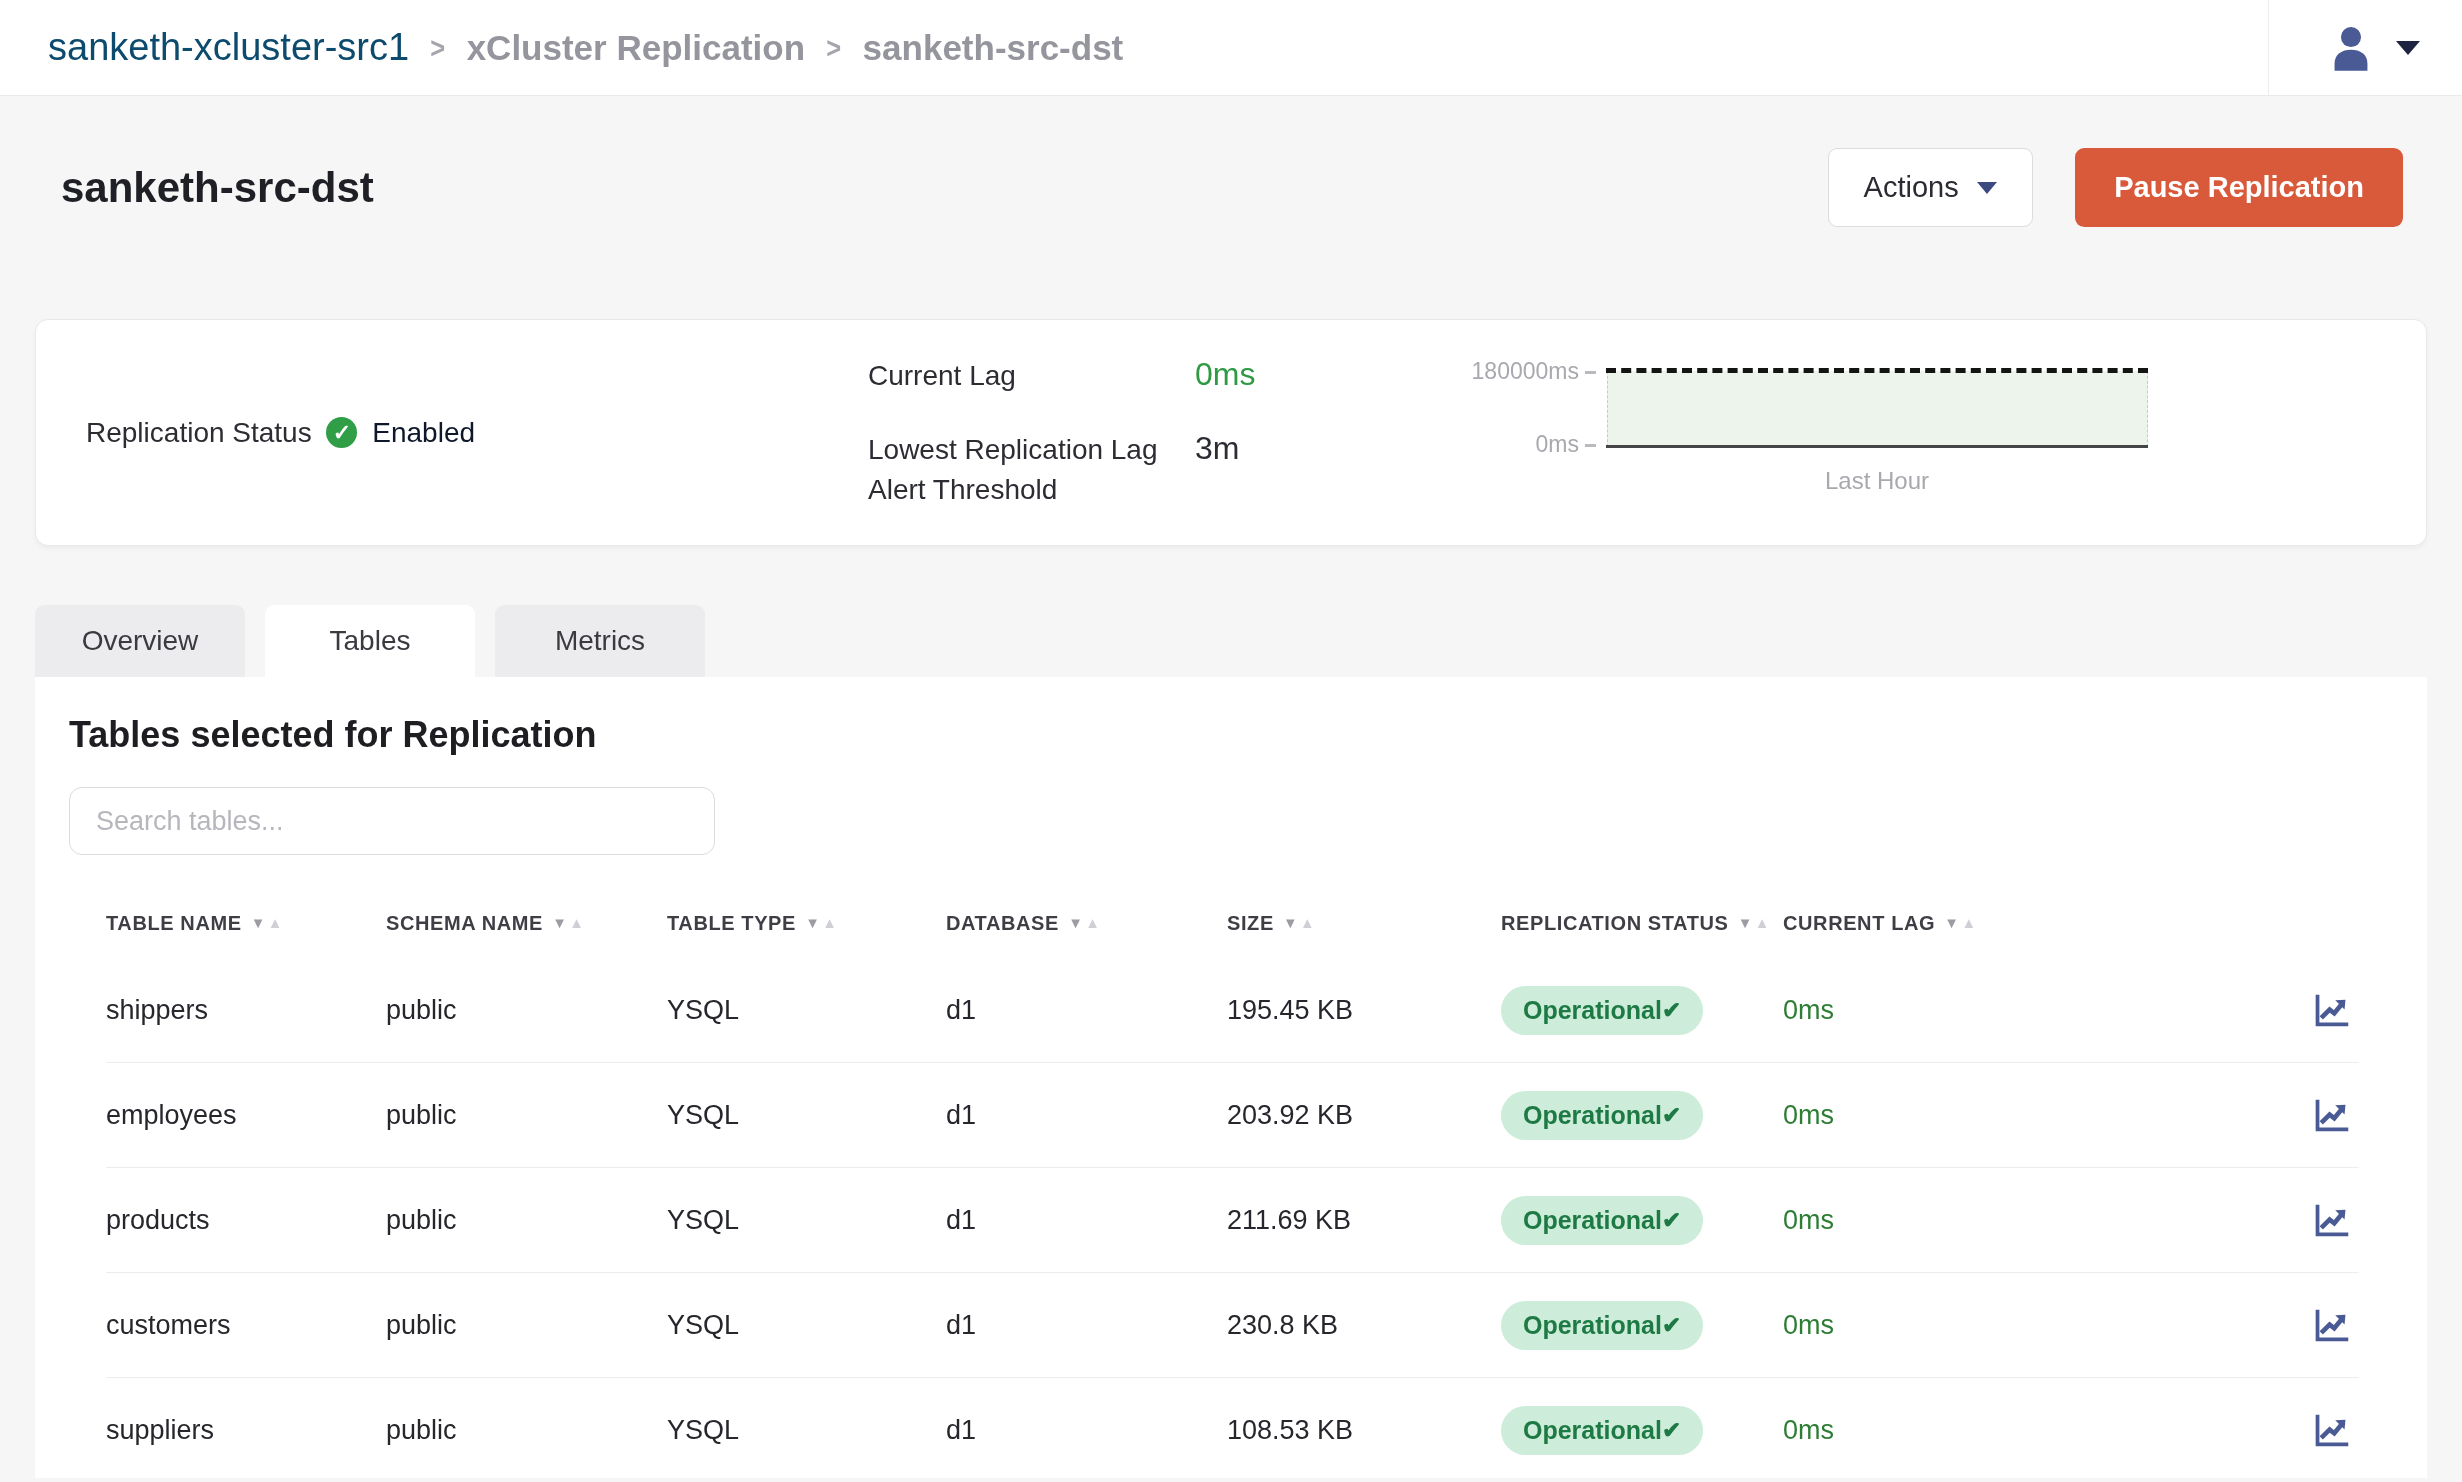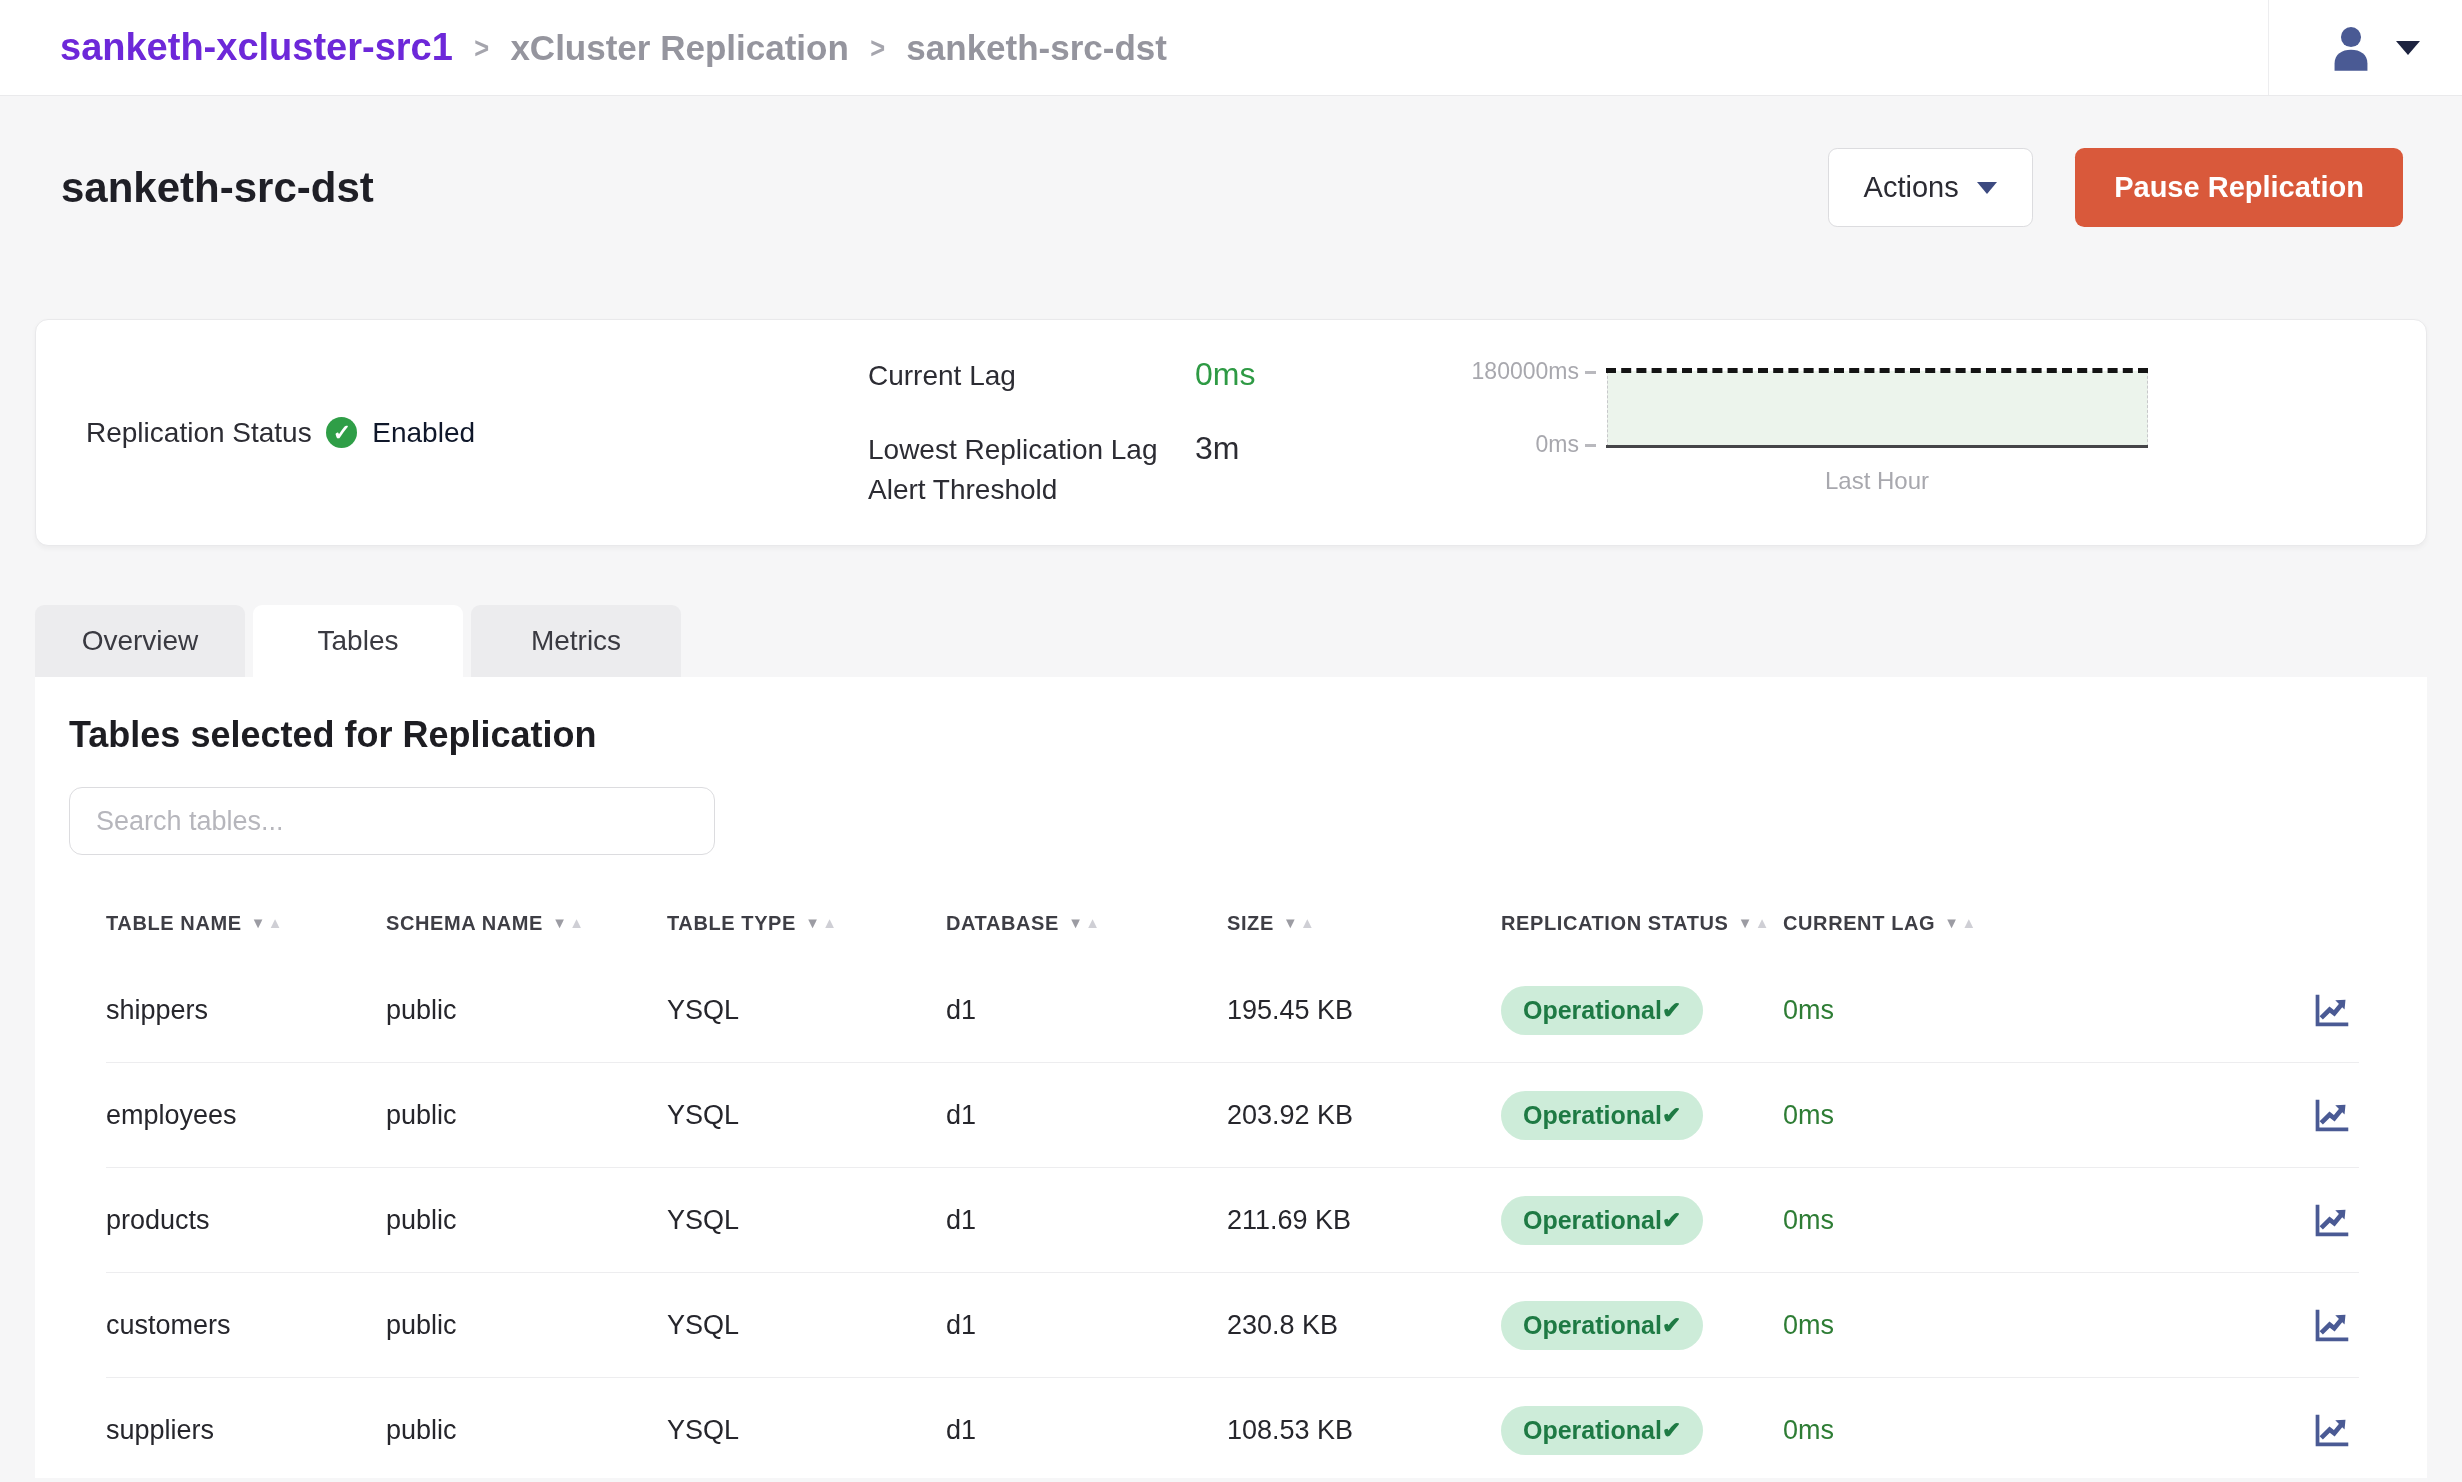--- a/index.html
+++ b/index.html
@@ -9,21 +9,21 @@
     font-family:"Liberation Sans", sans-serif;
     color:#26262c;
   }
 
   
   .navbar {
     height:96px; background:#ffffff; border-bottom:0.9px solid #eaeaec;
     display:flex; align-items:center; padding-left:48px;
   }
   .breadcrumb { display:flex; align-items:center; gap:20px; }
-  .bc-universe { font-size:38px; font-weight:700; color:#6d28d9;margin-left:12px; }
+  .bc-universe { font-size:38px; font-weight:400; color:#0c4a6e; }
   .bc-sep { font-size:30px; font-weight:700; color:#a5a5ad; transform:scaleX(.85); }
   .bc-link { font-size:35px; font-weight:700; color:#95959e; }
   .nav-right { margin-left:auto; display:flex; align-items:center; height:100%; }
   .nav-divider { width:0.9px; height:100%; background:#ededef; }
   .user-area { display:flex; align-items:center; gap:24px; padding:0 42px 0 61px; }
   .user-svg { display:block; }
   .caret-down {
     width:0; height:0; border-left:12px solid transparent;
     border-right:12px solid transparent; border-top:14px solid #1d2340;
   }
@@ -69,21 +69,21 @@
   .plot-col { display:flex; flex-direction:column; }
   .plot {
     width:541px; height:76px; background:#ecf4ec; position:relative;
     border-left:1.8px dashed #c8c8cb; border-right:1.8px dashed #c8c8cb;
   }
   .threshold-line { position:absolute; top:-2.8px; left:-1.8px; right:-1.8px; border-top:5.5px dashed #141414; }
   .zero-line { position:absolute; bottom:-1.8px; left:-1.8px; right:-1.8px; border-bottom:3.7px solid #454548; }
   .x-label { text-align:center; margin-top:20px; font-size:24px; color:#a8a8ae; }
 
   
-  .tabs { display:flex; gap:8px; margin:59px 35px 0; }
+  .tabs { display:flex; gap:20px; margin:59px 35px 0; }
   .tab {
     width:210px; height:72px; background:#ececee; border-radius:9.2px 9.2px 0 0;
     display:flex; align-items:center; justify-content:center;
     font-size:28px; color:#3a3a41; cursor:pointer;
   }
   .tab.active { background:#ffffff; }
 
   
   .content-card { margin:0 35px; background:#fff; height:801px; padding:37px 68px 0 34px; }
   .section-heading { font-size:36px; font-weight:700; color:#1d1d22; }

